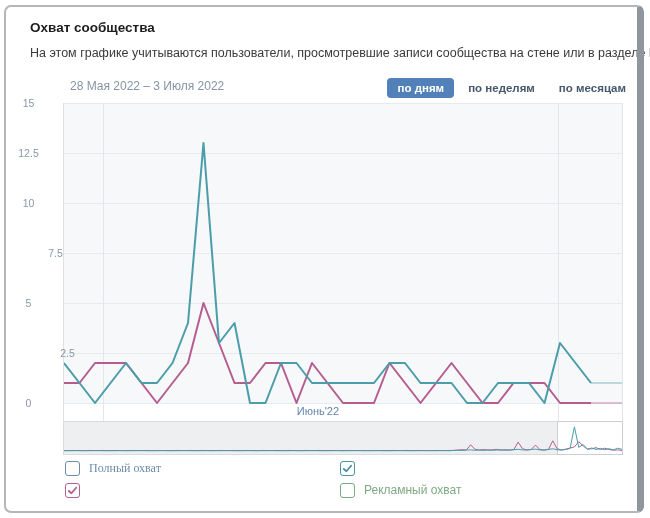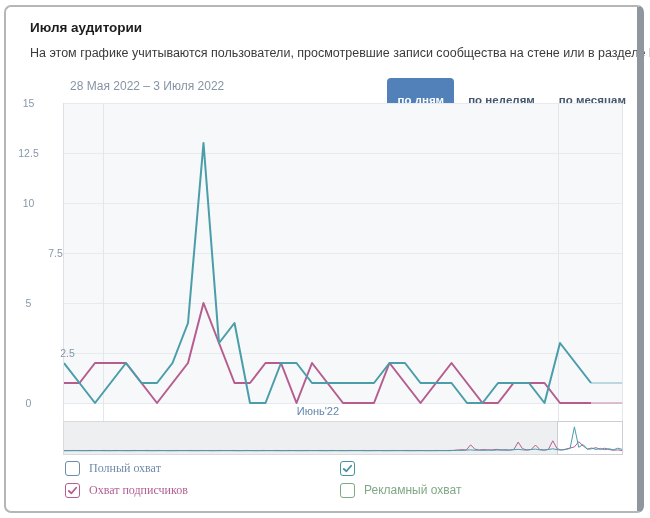--- a/index.html
+++ b/index.html
@@ -5,21 +5,21 @@
   html,body{margin:0;padding:0;}
   body{width:650px;height:518px;background:#fff;position:relative;overflow:hidden;
        font-family:"Liberation Sans","DejaVu Sans",sans-serif;}
   .frame{position:absolute;left:4px;top:5px;right:6px;bottom:5px;
          border:2px solid #b4b6b8;border-right:7px solid #8f969d;border-radius:7px;
          pointer-events:none;z-index:50;}
   .title{position:absolute;left:30px;top:20px;font-size:13.5px;font-weight:bold;color:#1d1d1d;}
   .desc{position:absolute;left:30px;top:46px;font-size:12.5px;color:#3a3a3a;white-space:nowrap;}
   .date-range{position:absolute;left:70px;top:79px;font-size:12px;color:#8594a4;}
   .tabs{position:absolute;right:14px;top:78px;display:flex;gap:4px;align-items:center;}
-  .tab{font-size:11.5px;font-weight:bold;color:#45586e;padding:16px 10px;border-radius:4px;cursor:pointer;}
+  .tab{font-size:11.5px;font-weight:bold;color:#45586e;padding:4px 10px;border-radius:4px;cursor:pointer;}
   .tab.active{background:#5181b8;color:#fff;}
   .chart-area{position:absolute;left:63px;top:103px;width:558px;height:318px;
               border-left:1px solid #dde1e5;border-right:1px solid #e3e7ea;}
   .plot-bg{position:absolute;left:0;top:0;width:100%;height:300px;background:#f6f8f9;}
   .hgrid{position:absolute;left:0;width:100%;height:1px;background:#e7eaee;}
   .vgrid{position:absolute;top:0;width:1px;height:318px;background:#e3e7ea;}
   .ylab{position:absolute;left:0;width:57px;text-align:center;font-size:10.5px;color:#8798a8;}
   .month-label{position:absolute;font-size:11px;color:#6285ad;transform:translateX(-50%);white-space:nowrap;}
   .lines-svg{position:absolute;left:0;top:0;z-index:5;}
   .mini{position:absolute;left:63px;top:421px;width:558px;height:32px;background:#edeff1;
@@ -32,21 +32,21 @@
   .checkbox{width:13px;height:13px;border-radius:3px;border:1.5px solid currentColor;background:#fff;
             display:inline-flex;align-items:center;justify-content:center;flex:0 0 auto;}
   .checkbox svg{display:block;}
   .leg-label{margin-left:9px;font-size:12px;}
 </style>
 </head>
 <body>
 
 <div class="frame"></div>
 
-<div class="title">Июля аудитории</div>
+<div class="title">Охват сообщества</div>
 <div class="desc">На этом графике учитываются пользователи, просмотревшие записи сообщества на стене или в разделе Новости.</div>
 <div class="date-range">28 Мая 2022 – 3 Июля 2022</div>
 
 <div class="tabs" id="tabs">
     <span class="tab active">по дням</span>
     <span class="tab">по неделям</span>
     <span class="tab">по месяцам</span>
   </div>
 
 <div class="chart-area" id="chart">
@@ -91,21 +91,20 @@
       <div class="leg-item">
         <span class="checkbox" style="color: rgb(110, 139, 171);"></span>
         <span class="leg-label" style="color: rgb(110, 139, 171);">Полный охват</span>
       </div>
       <div class="leg-item">
         <span class="checkbox" style="color: rgb(179, 95, 146);">
           <svg width="11" height="11" viewBox="0 0 12 12">
             <path d="M2 6.5 L4.8 9 L10 3" stroke="currentColor" stroke-width="2" fill="none" stroke-linecap="round" stroke-linejoin="round"></path>
           </svg>
         </span>
-        <span class="leg-label" style="color: rgb(179, 95, 146);">Охват подписчиков</span>
       </div>
     </div>
     <div class="leg-col" style="left: 340px;">
       <div class="leg-item">
         <span class="checkbox" style="color: rgb(72, 148, 159);">
           <svg width="11" height="11" viewBox="0 0 12 12">
             <path d="M2 6.5 L4.8 9 L10 3" stroke="currentColor" stroke-width="2" fill="none" stroke-linecap="round" stroke-linejoin="round"></path>
           </svg>
         </span>
       </div>

